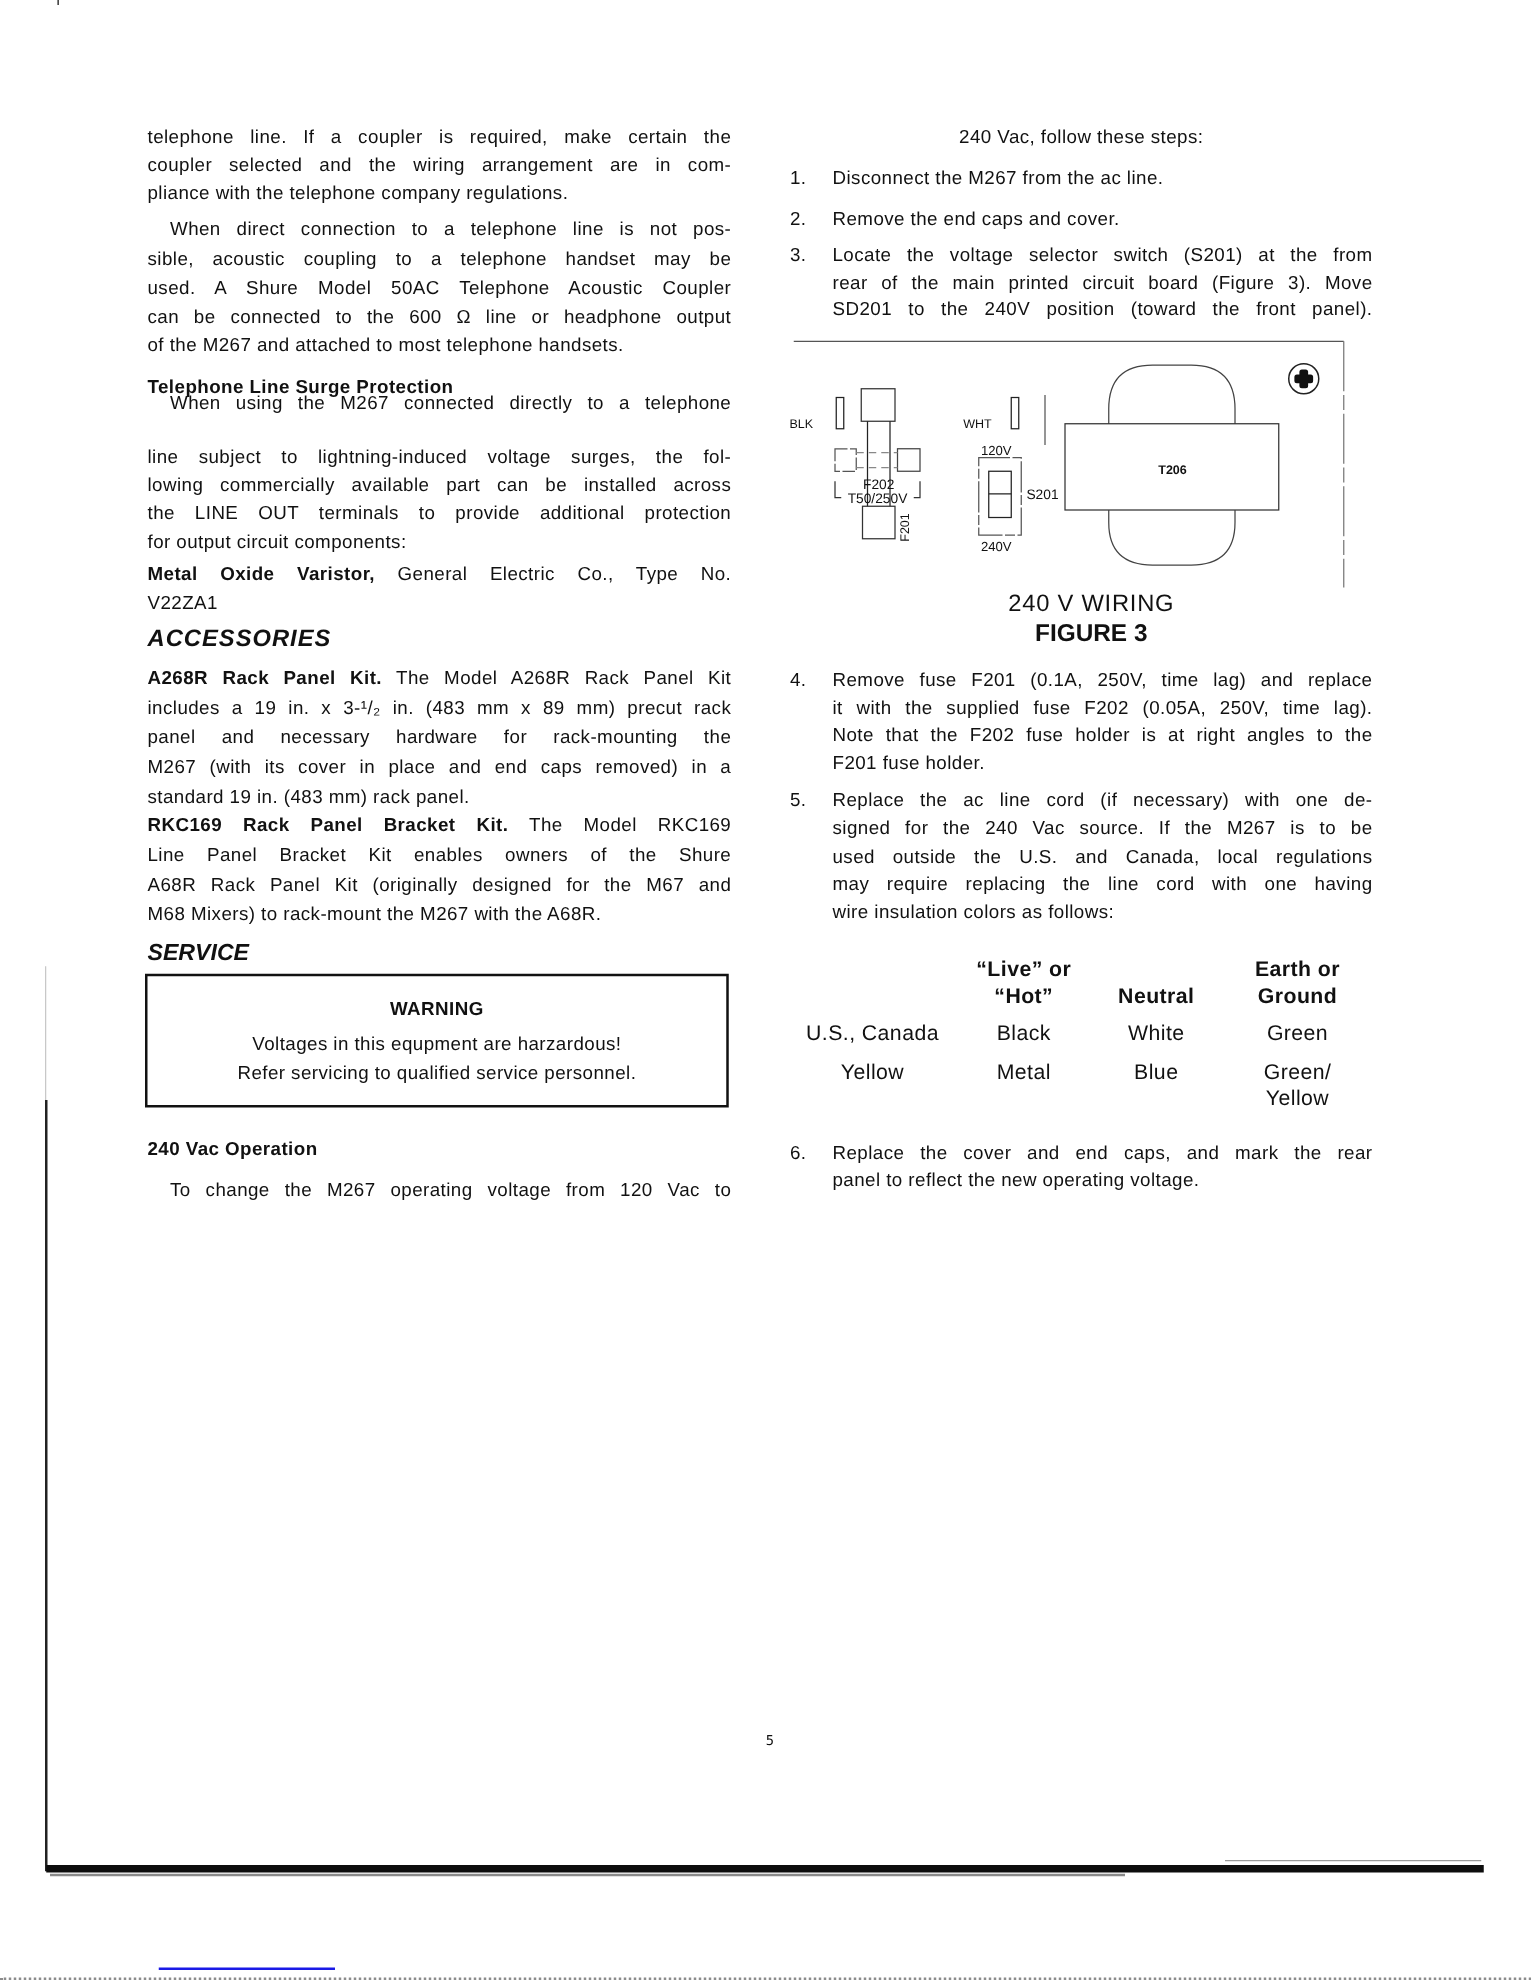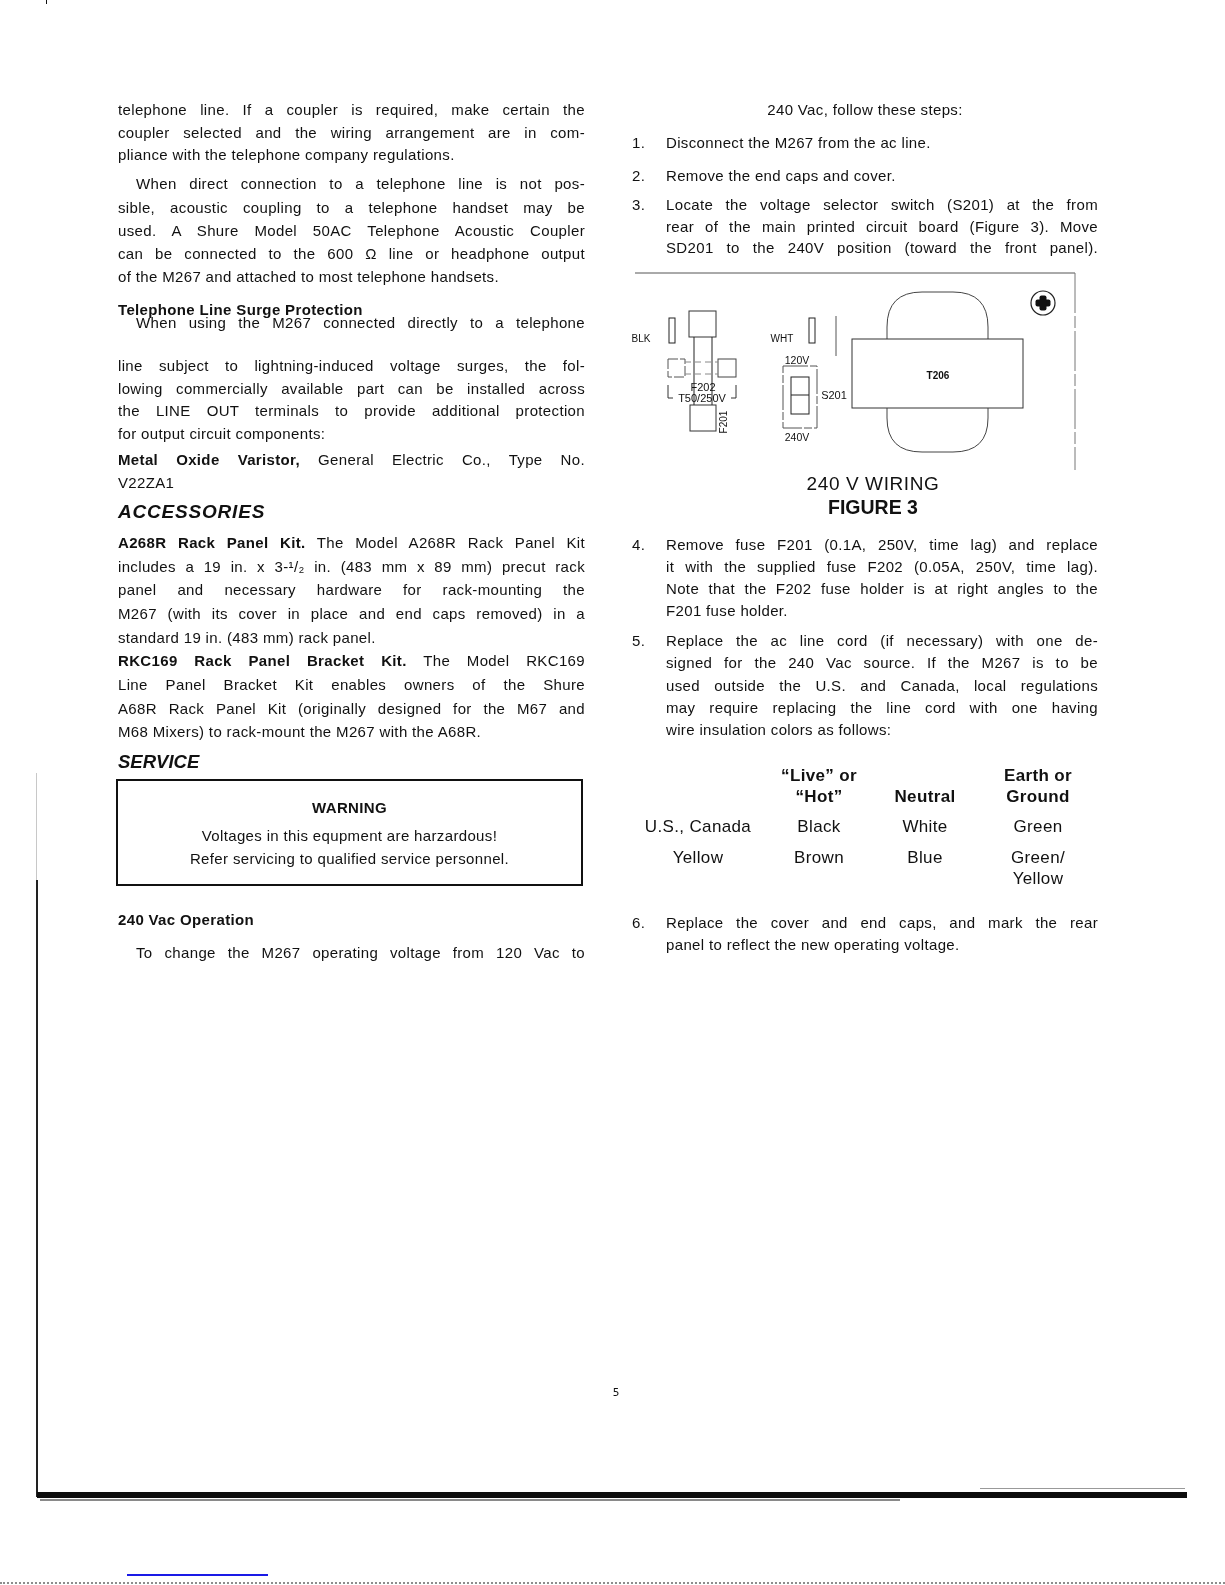--- a/index.html
+++ b/index.html
@@ -177,21 +177,21 @@
       <div class="tc bold" style="left:968px; top:786px">Ground</div>
 
       <div>
         <div class="tc" style="left:628px; top:816px">U.S., Canada</div>
         <div class="tc" style="left:749px; top:816px">Black</div>
         <div class="tc" style="left:855px; top:816px">White</div>
         <div class="tc" style="left:968px; top:816px">Green</div>
       </div>
       <div>
         <div class="tc" style="left:628px; top:847px">Yellow</div>
-        <div class="tc" style="left:749px; top:847px">Brown</div>
+        <div class="tc" style="left:749px; top:847px">Metal</div>
         <div class="tc" style="left:855px; top:847px">Blue</div>
         <div class="tc" style="left:968px; top:847px">Green/</div>
         <div class="tc" style="left:968px; top:868px">Yellow</div>
       </div>
     </div>
 
     <div>
       <div class="ln num" style="top:912px">6.</div>
       <div class="ln Rt j" style="top:912px">Replace the cover and end caps, and mark the rear</div>
       <div class="ln Rt" style="top:934px">panel to reflect the new operating voltage.</div>

